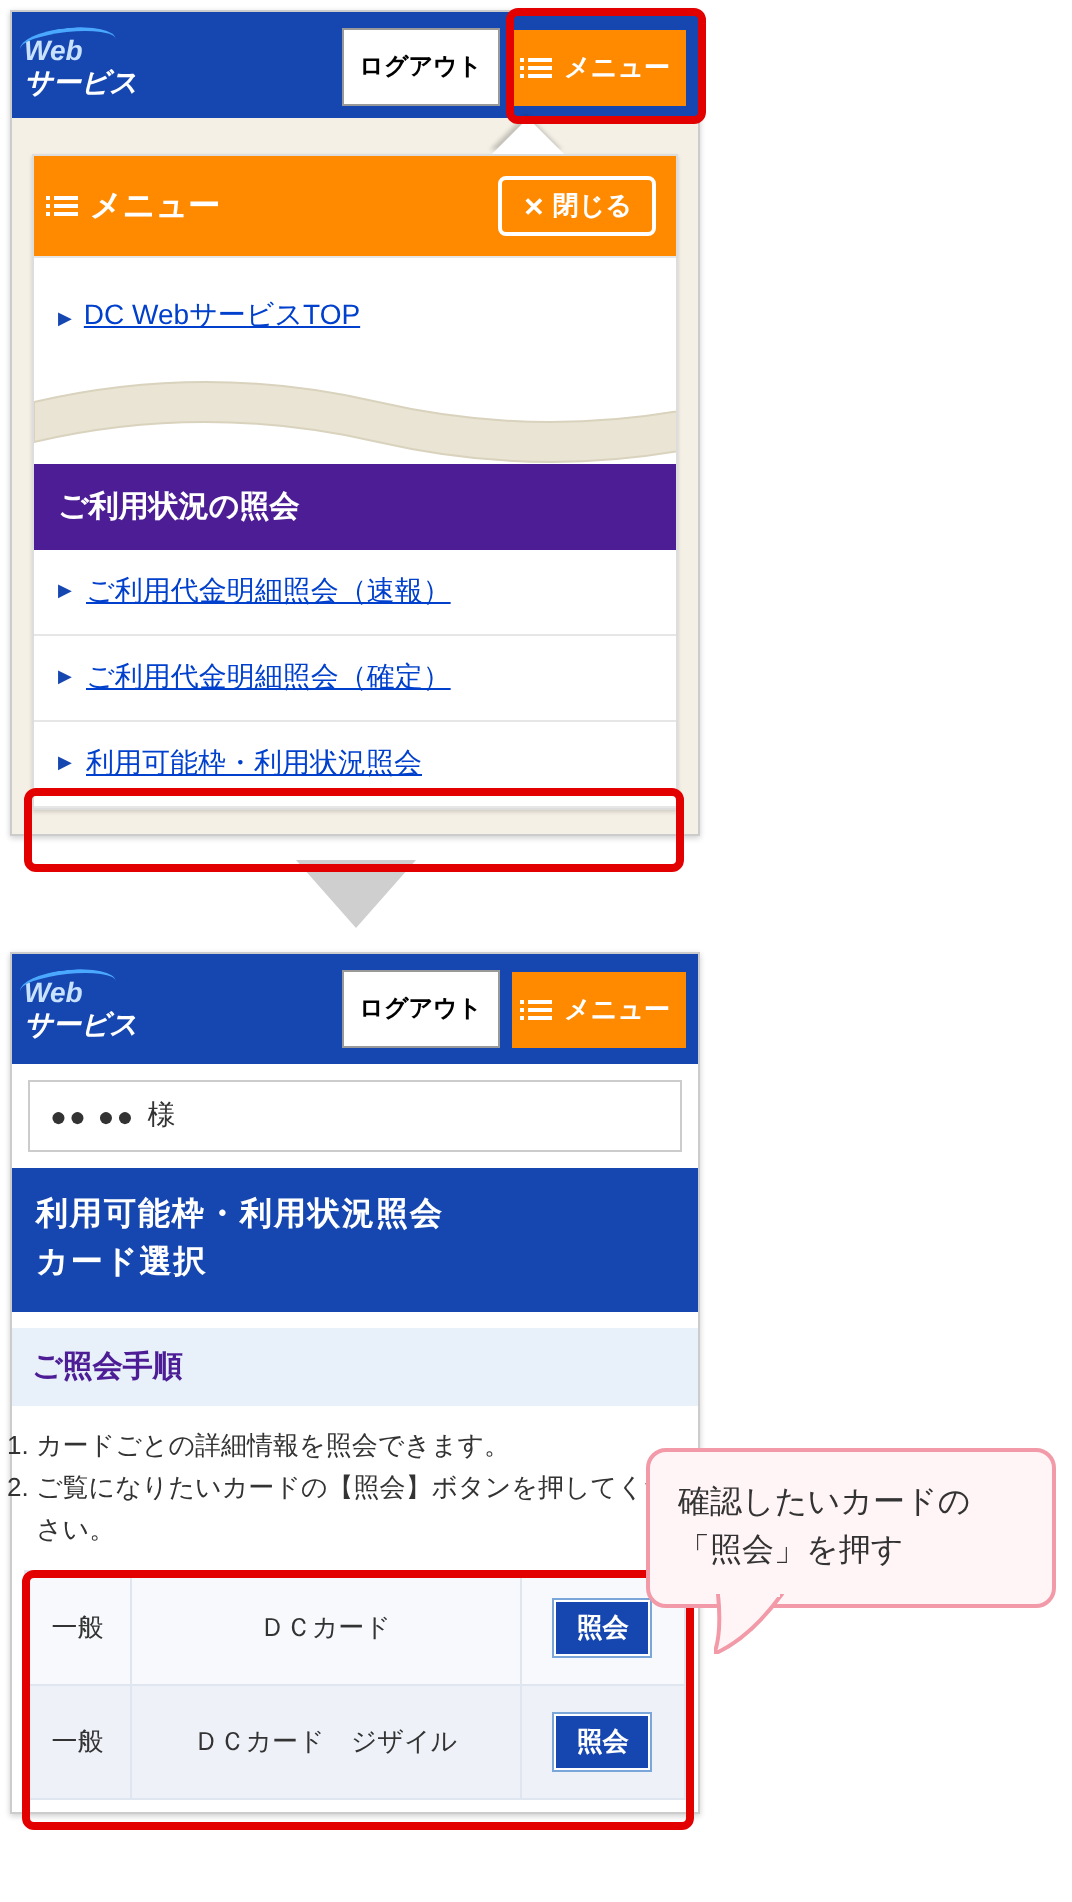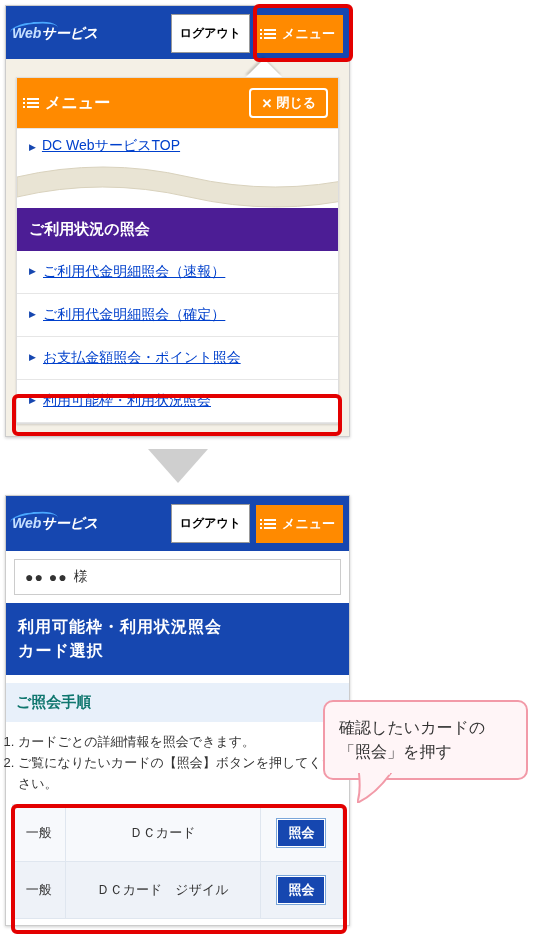--- a/index.html
+++ b/index.html
@@ -3,73 +3,73 @@
 <meta charset="utf-8">
 <style>
   * { box-sizing: border-box; margin: 0; padding: 0; }
   body { font-family: "Hiragino Kaku Gothic Pro", Meiryo, sans-serif; background: #fff; font-size: 13px; color: #333; }
   .stage { width: 536px; position: relative; padding: 5px 0 20px 5px; }
   .phone { width: 345px; border: 1px solid #ccc; background: #fff; box-shadow: 0 1px 3px rgba(0,0,0,0.2); }
   .phone2 { width: 345px; border: 1px solid #ccc; background: #fff; box-shadow: 0 1px 3px rgba(0,0,0,0.2); }
 
   
   .hdr { background: #1647b0; display: flex; align-items: center; padding: 8px 6px; }
-  .logo { font-style: italic; font-weight: bold; color: #fff; font-size: 14px; display: flex; align-items: baseline; }
+  .logo { font-style: italic; font-weight: bold; color: #fff; font-size: 14px; display: flex; align-items: baseline; flex-direction: column; }
   .logo .web { color: #c7e1ff; position: relative; }
   .logo .web::after { content: ""; position: absolute; border-top: 2px solid #4aa8ff; width: 48px; height: 14px; border-radius: 50% 50% 0 0; top: -3px; left: -2px; transform: rotate(-6deg); }
   .hdr-spacer { flex: 1; }
   .btn-logout { background: #fff; border: 1px solid #999; font-size: 12px; font-weight: bold; padding: 10px 8px; margin-right: 6px; cursor: pointer; }
   .btn-menu { background: #ff8a00; color: #fff; border: none; font-size: 13px; font-weight: bold; padding: 10px 8px; display: flex; align-items: center; cursor: pointer; }
   .btn-menu .ico, .menubar .ico { display: inline-flex; flex-direction: column; gap: 2px; margin-right: 6px; }
   .btn-menu .ico span, .menubar .ico span { width: 12px; height: 2px; background: #fff; position: relative; }
   .btn-menu .ico span::before, .menubar .ico span::before { content: ""; position: absolute; left: -4px; top: 0; width: 2px; height: 2px; background: #fff; }
 
   .hl-red { border: 4px solid #e30000; border-radius: 6px; position: absolute; pointer-events: none; }
   .hl1 { top: 4px; left: 253px; width: 100px; height: 58px; }
 
   
   .pointer { width: 0; height: 0; border-left: 18px solid transparent; border-right: 18px solid transparent; border-bottom: 18px solid #fff; margin-left: 230px; margin-top: -2px; filter: drop-shadow(-1px -2px 1px rgba(0,0,0,0.2)); }
   .menu-wrap { padding: 0 10px 12px 10px; background: #f4f0e6; }
   .menu-panel { background: #fff; border: 1px solid #ddd; box-shadow: 0 1px 2px rgba(0,0,0,0.15); }
   .menubar { background: #ff8a00; color: #fff; display: flex; align-items: center; padding: 10px 10px; }
   .menubar .title { font-size: 16px; font-weight: bold; flex: 1; display: flex; align-items: center; }
   .btn-close { border: 2px solid #fff; background: transparent; color: #fff; font-weight: bold; border-radius: 4px; padding: 4px 10px; display: flex; align-items: center; font-size: 13px; cursor: pointer; }
   .btn-close .x { margin-right: 4px; font-size: 13px; }
-  .menu-list a { display: block; padding: 8px 12px; color: #0040cc; text-decoration: underline; font-size: 14px; border-top: 1px solid #e6e6e6; }
+  .menu-list a { display: block; padding: 20px 12px; color: #0040cc; text-decoration: underline; font-size: 14px; border-top: 1px solid #e6e6e6; }
   .menu-list a::before { content: "▶"; color: #1647b0; font-size: 9px; margin-right: 6px; text-decoration: none; display: inline-block; }
 
   .wave { height: 45px; position: relative; overflow: hidden; background: #fff; }
   .wave svg { position: absolute; top: 0; left: 0; }
 
   .section-hd { background: #4c1d95; color: #fff; font-weight: bold; font-size: 15px; padding: 12px 12px; }
   .sub-list a { display: block; padding: 12px 16px 12px 26px; color: #0040cc; text-decoration: underline; font-size: 14px; border-bottom: 1px solid #e6e6e6; position: relative; }
   .sub-list a::before { content: "▶"; color: #1647b0; font-size: 9px; position: absolute; left: 12px; top: 15px; }
   .hl2 { left: 12px; width: 330px; top: 394px; height: 42px; }
 
   .arrow-down { display: flex; justify-content: center; margin: 12px 0 12px 0; width: 345px; }
   .arrow-down svg { display: block; }
 
   
   .greet { border: 1px solid #ccc; margin: 8px; padding: 8px 10px; font-size: 14px; display: flex; align-items: center; }
   .dots { letter-spacing: 1px; margin-right: 6px; font-weight: bold; }
   .page-title { background: #1647b0; color: #fff; font-weight: bold; font-size: 16px; padding: 12px 12px; line-height: 1.5; letter-spacing: 1px; }
-  .sub-title { background: #e8f0fa; color: #0f766e; font-weight: bold; font-size: 15px; padding: 10px 10px; margin-top: 8px; }
+  .sub-title { background: #e8f0fa; color: #4c1d95; font-weight: bold; font-size: 15px; padding: 10px 10px; margin-top: 8px; }
   .steps { padding: 10px 12px; font-size: 13px; line-height: 1.6; }
   .steps li { list-style: decimal; }
 
   .tbl-wrap { position: relative; padding: 0 6px 6px 6px; }
   .tbl { width: 100%; border-collapse: collapse; }
   .tbl th { background: #7aa6d9; color: #fff; font-weight: bold; font-size: 13px; padding: 10px 4px; border: 1px solid #fff; text-align: center; }
   .tbl td { border: 1px solid #dfe6ef; padding: 14px 6px; text-align: center; font-size: 13px; background: #f7f9fc; margin-left: 31px; }
   .tbl tr:nth-child(even) td { background: #eef2f8; }
   .btn-inquiry { background: #1647b0; color: #fff; border: 1px solid #fff; box-shadow: 0 0 0 1px #7aa6d9; font-weight: bold; font-size: 13px; padding: 4px 10px; cursor: pointer; }
   .hl3 { left: 5px; top: 0px; width: 336px; height: 130px; }
 
   
-  .callout { position: absolute; right: 8px; top: 700px; width: 205px; background: #fff5f7; border: 2px solid #f29aa8; border-radius: 10px; padding: 14px 14px; font-size: 16px; line-height: 1.5; z-index: 50; }
+  .callout { position: absolute; right: 8px; top: 724px; width: 205px; background: #fff5f7; border: 2px solid #f29aa8; border-radius: 10px; padding: 14px 14px; font-size: 16px; line-height: 1.5; z-index: 50; }
   .callout-tail { position: absolute; left: 32px; bottom: -25px; }
 </style>
 </head>
 <body>
 
 <div class="stage">
 
   <div class="phone">
     <div class="hdr">
       <div class="logo">
@@ -110,21 +110,20 @@
         </div>
         <div class="wave">
           <svg width="345" height="50" viewBox="0 0 345 50">
             <path d="M0 14 Q 86 -6 172 14 T 345 14 L345 34 Q 259 54 172 34 T 0 34 Z" fill="#e9e4d4" stroke="#d9d2bd" stroke-width="1"></path>
           </svg>
         </div>
         <div class="section-hd">ご利用状況の照会</div>
         <div class="sub-list">
           <a href="#">ご利用代金明細照会（速報）</a>
           <a href="#">ご利用代金明細照会（確定）</a>
-          <a href="#">お支払金額照会・ポイント照会</a>
           <a href="#">利用可能枠・利用状況照会</a>
         </div>
       </div>
     </div>
   </div>
   <div class="hl-red hl1"></div>
   <div class="hl-red hl2"></div>
 
   <div class="arrow-down">
     <svg width="60" height="34" viewBox="0 0 60 34">

